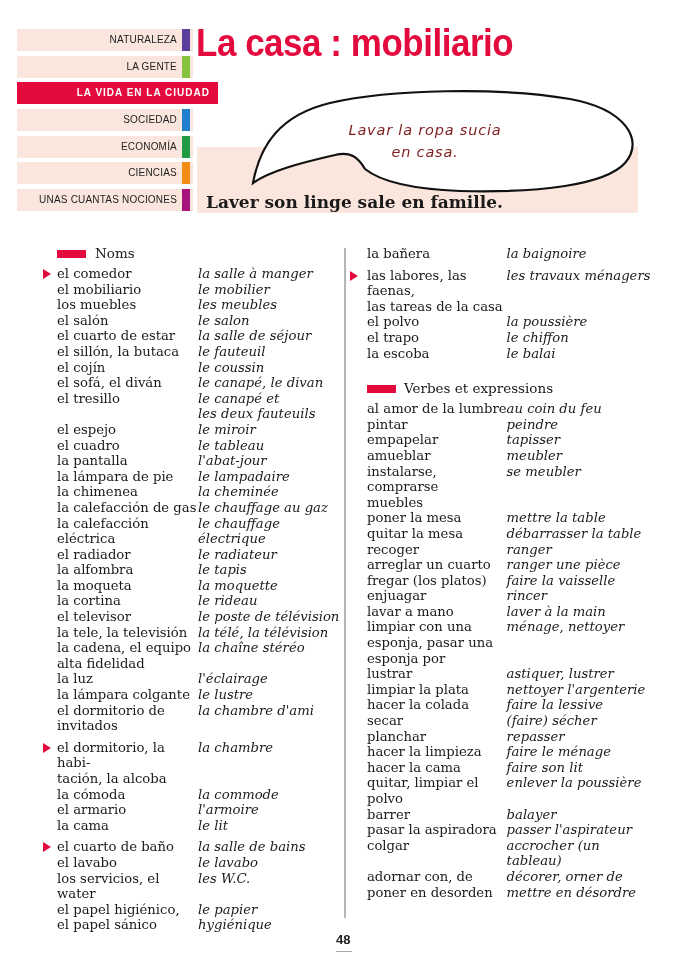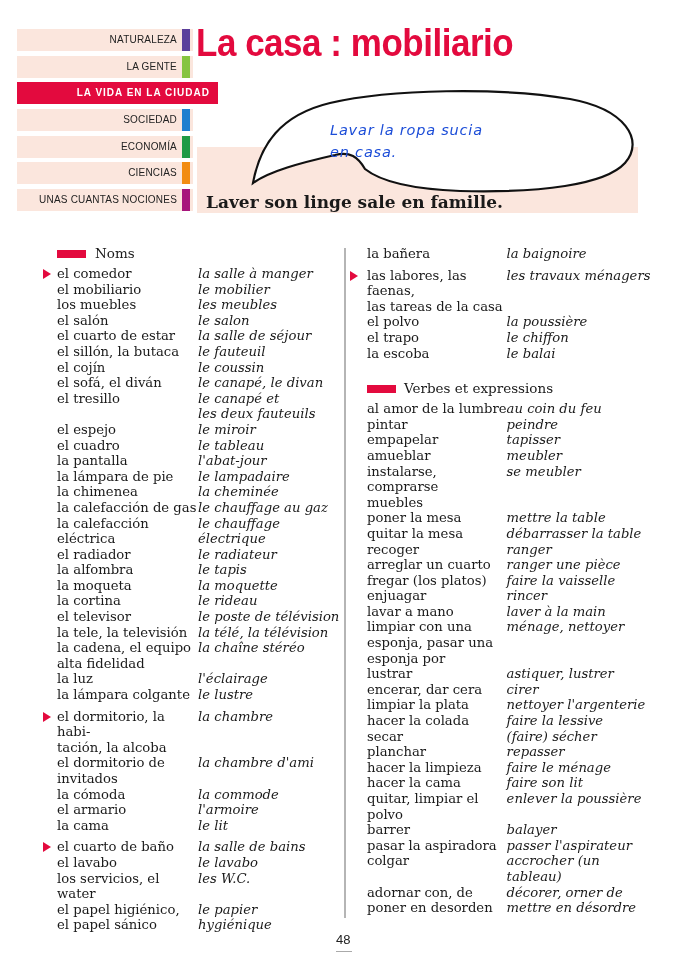--- a/index.html
+++ b/index.html
@@ -14,21 +14,21 @@
   .nav-item.active .label { color: #fff; font-weight: bold; right: 8px; letter-spacing: 1px; }
 
   
   .title { position: absolute; left: 196px; top: 22px; font-family: "Liberation Sans", sans-serif; font-weight: bold; font-size: 38px; color: #e30a3e; letter-spacing: -0.5px; white-space: nowrap; transform: scaleX(0.92); transform-origin: left top; }
 
   
   .band { position: absolute; left: 197px; top: 147px; width: 441px; height: 66px; background: #fbe6dd; }
   .band-caption { position: absolute; left: 206px; top: 192px; font-family: "DejaVu Serif", serif; font-weight: bold; font-size: 17px; color: #1a1a1a; white-space: nowrap; }
 
   .bubble-svg { position: absolute; left: 240px; top: 85px; }
-  .bubble-text { position: absolute; left: 330px; top: 119px; width: 190px; text-align: left; font-family: "DejaVu Sans", sans-serif; font-size: 14.5px; line-height: 22px; color: #1d4ed8; letter-spacing: 0.8px; font-style: italic; }
+  .bubble-text { position: absolute; left: 330px; top: 119px; width: 190px; text-align: center; font-family: "DejaVu Sans", sans-serif; font-size: 14.5px; line-height: 22px; color: #7f1d1d; letter-spacing: 0.8px; font-style: italic; }
 
   
   .col { position: absolute; top: 246px; font-size: 13.2px; line-height: 15.6px; }
   .col-left { left: 40px; width: 300px; }
   .col-right { left: 351px; width: 300px; }
 
   .section-head { position: relative; height: 18px; margin-bottom: 2px; }
   .section-head .bar { position: absolute; left: 17px; top: 4px; width: 29px; height: 8px; background: #e30a3e; }
   .section-head .htext { position: absolute; left: 55px; top: 0; font-weight: normal; font-size: 13.5px; white-space: nowrap; }
   .col-right .section-head .bar { left: 16px; }
@@ -37,21 +37,21 @@
   .row { position: relative; display: flex; }
   .row .es { width: 149px; padding-left: 17px; white-space: pre-line; font-family: "DejaVu Serif", serif; }
   .row .fr { width: 150px; font-style: italic; white-space: pre-line; font-family: "DejaVu Serif", serif; }
   .col-right .row .es { padding-left: 16px; width: 145px; }
   .row.gap-before { margin-top: 6px; }
   .row .arrow { position: absolute; left: 3px; top: 3px; width: 0; height: 0; border-top: 5px solid transparent; border-bottom: 5px solid transparent; border-left: 8px solid #e30a3e; }
   .col-right .row .arrow { left: -1px; }
 
   .divider { position: absolute; left: 344px; top: 248px; width: 2px; height: 670px; background: #b5b5b5; }
 
-  .page-num { position: absolute; left: 336px; top: 932px; font-family: "Liberation Sans", sans-serif; font-weight: normal; font-size: 13px; color: #222; }
+  .page-num { position: absolute; left: 336px; top: 932px; font-family: "Liberation Sans", sans-serif; font-weight: bold; font-size: 13px; color: #222; }
   .page-num-line { position: absolute; left: 336px; top: 951px; width: 16px; height: 1px; background: #aaa; }
 </style>
 </head>
 <body>
 
 <div class="nav">
   <div class="nav-item">
     <span class="label">NATURALEZA</span>
     <span class="swatch" style="background:#5b3f9b"></span>
   </div>
@@ -196,32 +196,32 @@
         <span class="fr">la chaîne stéréo</span>
       </div>
       <div class="row">
         <span class="es">la luz</span>
         <span class="fr">l'éclairage</span>
       </div>
       <div class="row">
         <span class="es">la lámpara colgante</span>
         <span class="fr">le lustre</span>
       </div>
+      <div class="row">
+        <span class="es">el dormitorio de
+  invitados</span>
+        <span class="fr">la chambre d'ami</span>
+      </div>
       <div class="row gap-before">
         <span class="arrow"></span>
         <span class="es">el dormitorio, la habi-
   tación, la alcoba</span>
         <span class="fr">la chambre</span>
       </div>
       <div class="row">
-        <span class="es">el dormitorio de
-  invitados</span>
-        <span class="fr">la chambre d'ami</span>
-      </div>
-      <div class="row">
         <span class="es">la cómoda</span>
         <span class="fr">la commode</span>
       </div>
       <div class="row">
         <span class="es">el armario</span>
         <span class="fr">l'armoire</span>
       </div>
       <div class="row">
         <span class="es">la cama</span>
         <span class="fr">le lit</span>
@@ -334,24 +334,20 @@
         <span class="es">limpiar con una
   esponja, pasar una
   esponja por</span>
         <span class="fr">ménage, nettoyer</span>
       </div>
       <div class="row">
         <span class="es">lustrar</span>
         <span class="fr">astiquer, lustrer</span>
       </div>
       <div class="row">
-        <span class="es">encerar, dar cera</span>
-        <span class="fr">cirer</span>
-      </div>
-      <div class="row">
         <span class="es">limpiar la plata</span>
         <span class="fr">nettoyer l'argenterie</span>
       </div>
       <div class="row">
         <span class="es">hacer la colada</span>
         <span class="fr">faire la lessive</span>
       </div>
       <div class="row">
         <span class="es">secar</span>
         <span class="fr">(faire) sécher</span>

